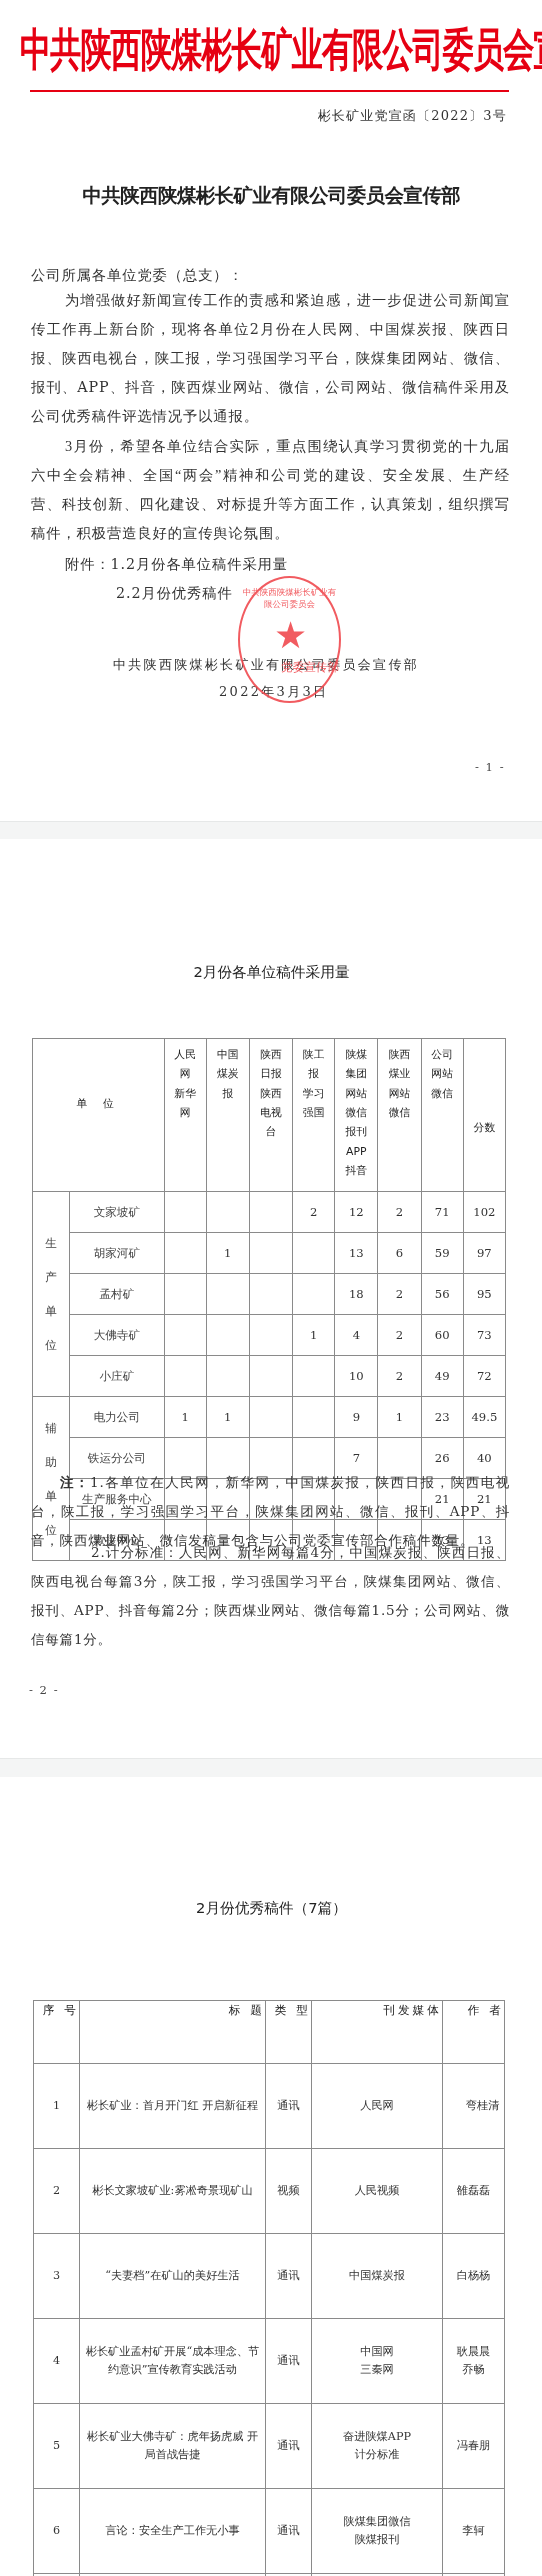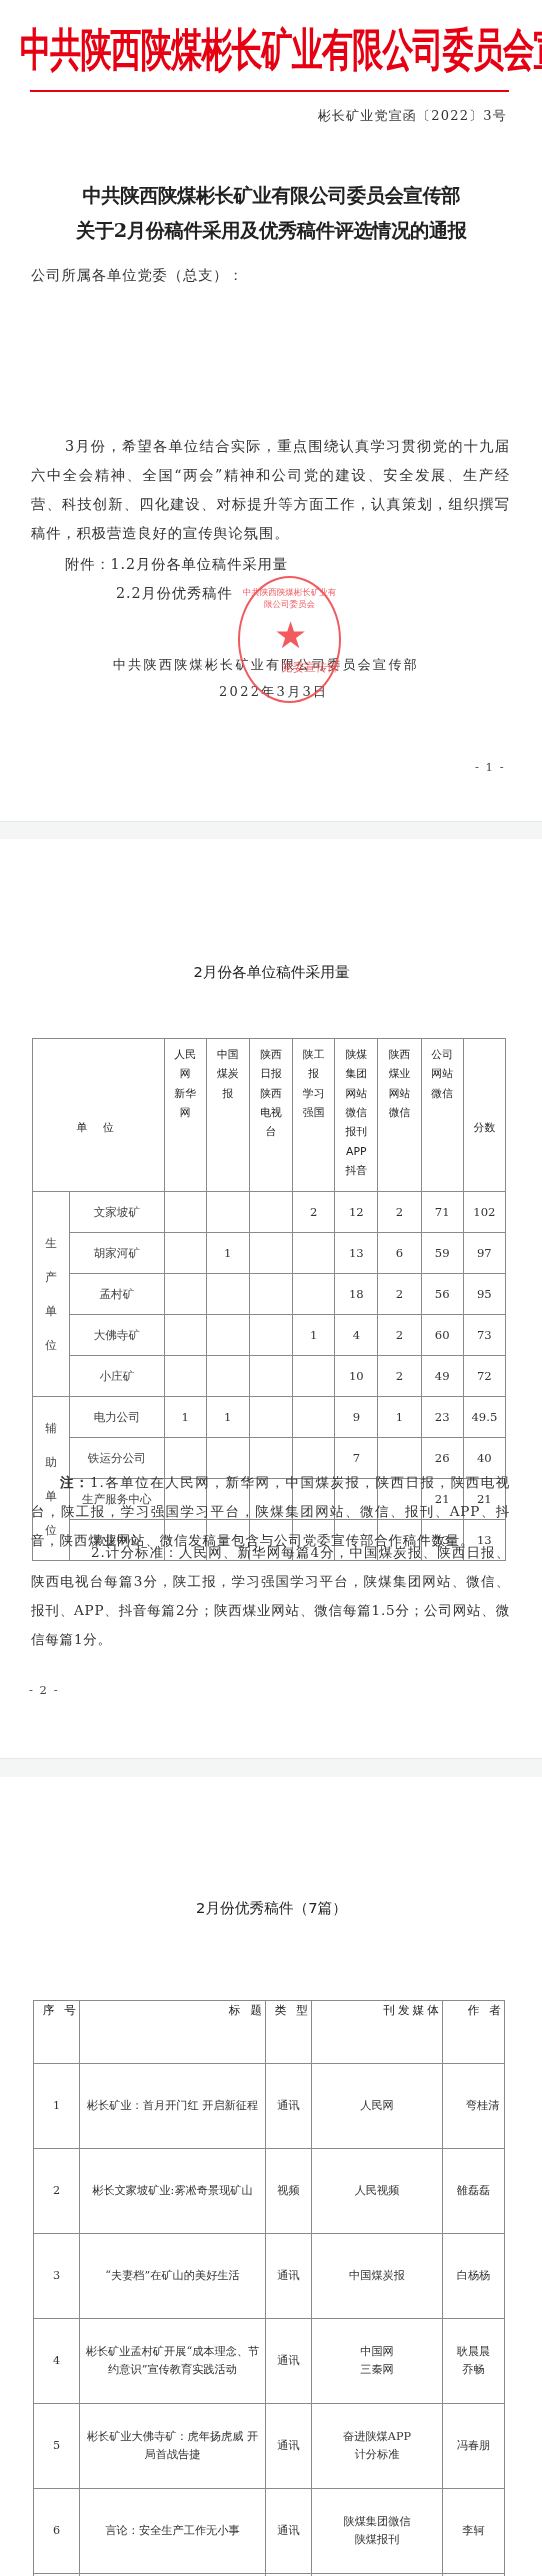--- a/index.html
+++ b/index.html
@@ -52,21 +52,21 @@
   }
   .mt1 { top: 182px; }
   .mt2 { top: 217px; }
   .body-text {
     position: absolute; left: 31px; width: 479px;
     font-size: 14.3px; line-height: 29px; color: #333;
     letter-spacing: 0.9px; text-align: justify;
   }
   .salutation { top: 261px; }
   .para1 { top: 286px; text-indent: 34px; }
-  .para2 { top: 432px; text-indent: 34px; }
+  .para2 { top: 432px; text-indent: 34px; font-family: Liberation Serif, serif; }
   .attach1 { left: 65px; top: 550px; width: 386px; }
   .attach2 { left: 116px; top: 579px; width: 309px; }
 
   .seal {
     position: absolute; left: 238px; top: 576px; width: 103px; height: 127px;
     border: 2.3px solid #f04a4f; border-radius: 50%;
     opacity: 0.9;
   }
   .seal-star {
     position: absolute; left: 32px; top: 39px; width: 37px; height: 37px;
@@ -105,21 +105,21 @@
   .tt2 { top: 1899px; }
 
   table { border-collapse: collapse; position: absolute; table-layout: fixed; }
   td, th { border: 0.8px solid #8a8a8a; text-align: center; vertical-align: middle; font-weight: normal; }
   .t1 { left: 32px; top: 1038px; width: 474px; font-size: 10.8px; color: #333; }
   .t1 th {
     font-family: "DejaVu Sans", "Liberation Sans", sans-serif;
     font-size: 10.8px; line-height: 19.3px; vertical-align: top; padding-top: 6.2px; height: 153px;
     color: #222;
   }
-  .t1 th.unit-h { vertical-align: bottom; padding-bottom: 54px; letter-spacing: 6.2px; }
+  .t1 th.unit-h { vertical-align: bottom; padding-bottom: 78px; letter-spacing: 6.2px; }
   .t1 th.score-h { vertical-align: bottom; padding-bottom: 54px; }
   .t1 td { height: 41px; font-size: 11.6px; }
   .t1 td.group { font-size: 11.6px; line-height: 34px; color: #444; }
   .t1 td.unitname { font-size: 11.6px; color: #444; }
 
   .notes {
     position: absolute; left: 31px; width: 479px;
     font-size: 13.5px; line-height: 29px; color: #333; letter-spacing: 0.8px;
     text-align: justify;
   }
@@ -139,23 +139,23 @@
 </style>
 </head>
 <body>
 
 <div class="page page1">
   <div class="red-title">中共陕西陕煤彬长矿业有限公司委员会宣传部</div>
   <div class="red-rule"></div>
   <div class="doc-number">彬长矿业党宣函〔2022〕3号</div>
 
   <div class="main-title mt1">中共陕西陕煤彬长矿业有限公司委员会宣传部</div>
-  <div class="main-title mt2">关于2月份稿件采用及优秀稿件评选情况的通报</div>
 
   <div class="body-text salutation">公司所属各单位党委（总支）：</div>
+  <div class="body-text para1">为增强做好新闻宣传工作的责感和紧迫感，进一步促进公司新闻宣传工作再上新台阶，现将各单位2月份在人民网、中国煤炭报、陕西日报、陕西电视台，陕工报，学习强国学习平台，陕煤集团网站、微信、报刊、APP、抖音，陕西煤业网站、微信，公司网站、微信稿件采用及公司优秀稿件评选情况予以通报。</div>
   <div class="body-text para2">3月份，希望各单位结合实际，重点围绕认真学习贯彻党的十九届六中全会精神、全国“两会”精神和公司党的建设、安全发展、生产经营、科技创新、四化建设、对标提升等方面工作，认真策划，组织撰写稿件，积极营造良好的宣传舆论氛围。</div>
   <div class="body-text attach1">附件：1.2月份各单位稿件采用量</div>
   <div class="body-text attach2">2.2月份优秀稿件</div>
 
   <div class="sign-org">中共陕西陕煤彬长矿业有限公司委员会宣传部</div>
   <div class="sign-date">2022年3月3日</div>
 
   <div class="seal">
     <div class="seal-text">中共陕西陕煤彬长矿业有限公司委员会</div>
     <div class="seal-star">★</div>

